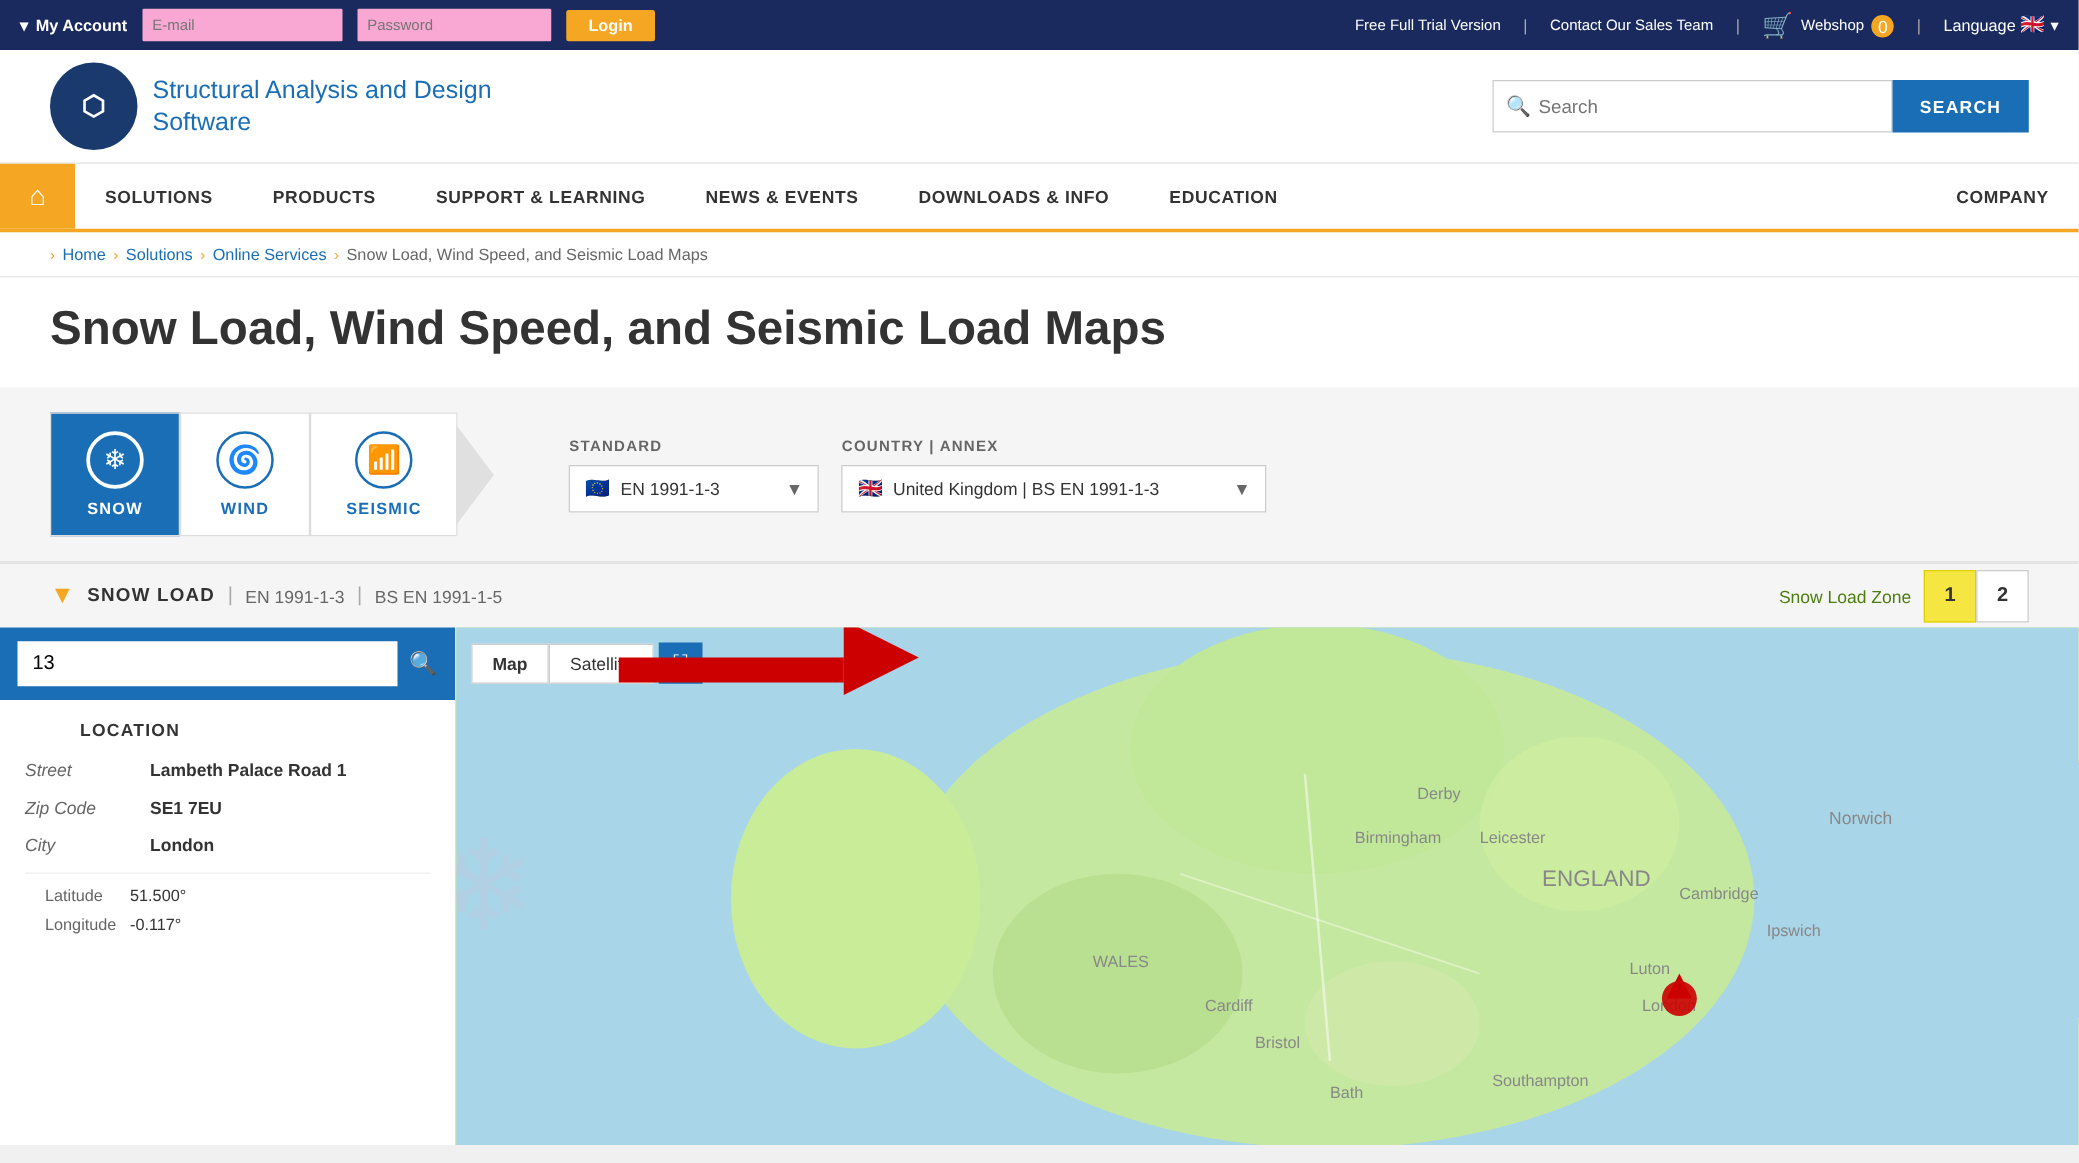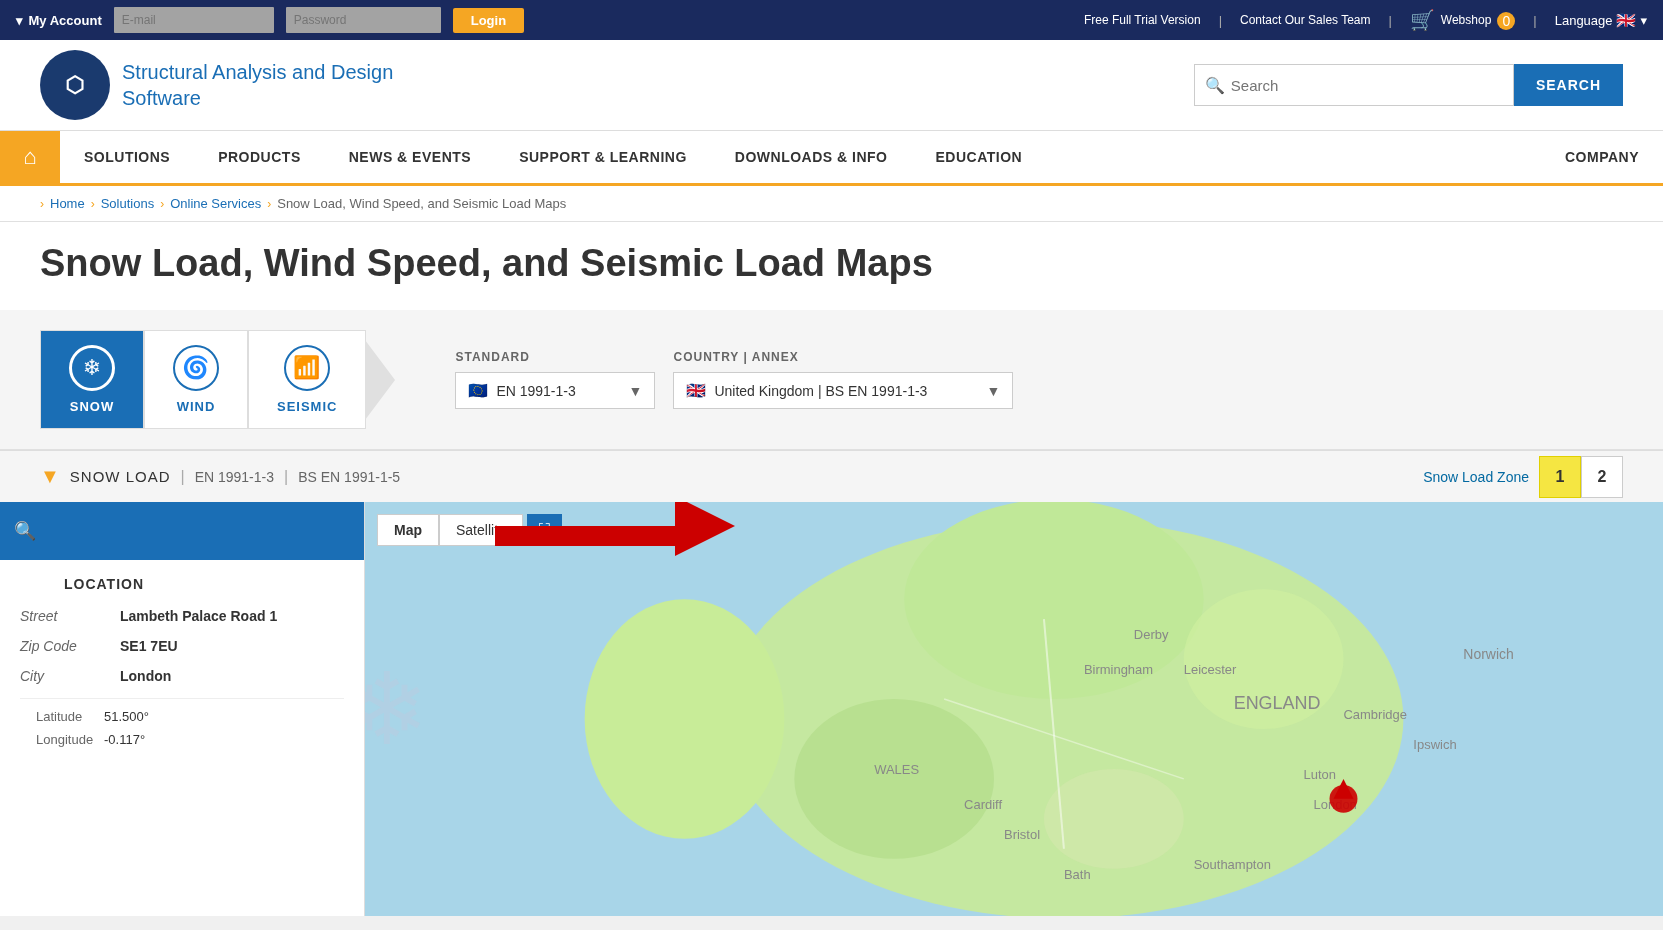--- a/index.html
+++ b/index.html
@@ -15,21 +15,21 @@
       height: 40px;
       font-size: 13px;
       gap: 12px;
     }
     .top-bar .my-account { display: flex; align-items: center; gap: 6px; font-weight: bold; cursor: pointer; }
     .top-bar input {
       height: 26px;
       border: none;
       padding: 0 8px;
       font-size: 12px;
-      background: #a3a3a3;
+      background: #f9a8d4;
       color: #333;
       border-radius: 1px;
     }
     .top-bar .email-input { width: 160px; }
     .top-bar .password-input { width: 155px; }
     .top-bar .login-btn {
       background: #f5a623;
       color: white;
       border: none;
       padding: 5px 18px;
@@ -239,25 +239,25 @@
     
     .snow-load-bar {
       background: #f5f5f5;
       border-top: 1px solid #ddd;
       display: flex;
       align-items: center;
       padding: 0 40px;
       height: 52px;
     }
     .snow-arrow-down { color: #f5a623; font-size: 20px; margin-right: 10px; }
-    .snow-load-title { font-size: 15px; font-weight: normal; color: #333; letter-spacing: 1px; }
+    .snow-load-title { font-size: 15px; font-weight: bold; color: #333; letter-spacing: 1px; }
     .snow-load-bar .pipe { color: #aaa; margin: 0 10px; }
     .snow-load-bar .std-text { color: #666; font-size: 14px; }
     .snow-zone-right { margin-left: auto; display: flex; align-items: center; gap: 0; }
-    .snow-zone-label { font-size: 14px; color: #0369a1; margin-right: 10px; }
+    .snow-zone-label { font-size: 14px; color: #4d7c0f; margin-right: 10px; }
     .snow-zone-btn {
       width: 42px; height: 42px;
       display: flex; align-items: center; justify-content: center;
       font-size: 16px; font-weight: bold;
       border: 1px solid #ccc;
       cursor: pointer;
       background: white;
       color: #333;
     }
     .snow-zone-btn.active-zone { background: #f5e642; border-color: #e0d000; }
@@ -439,22 +439,22 @@
     <button class="search-btn">SEARCH</button>
   </div>
 </div>
 
 <nav class="nav">
   <div class="nav-home">
     <span>⌂</span>
   </div>
   <div class="nav-item">SOLUTIONS</div>
   <div class="nav-item">PRODUCTS</div>
+  <div class="nav-item">SUPPORT &amp; LEARNING</div>
   <div class="nav-item">NEWS &amp; EVENTS</div>
-  <div class="nav-item">SUPPORT &amp; LEARNING</div>
   <div class="nav-item">DOWNLOADS &amp; INFO</div>
   <div class="nav-item">EDUCATION</div>
   <div class="nav-item nav-company">COMPANY</div>
 </nav>
 
 <div class="breadcrumb">
   <span class="sep">›</span>
   <a href="#">Home</a>
   <span class="sep">›</span>
   <a href="#">Solutions</a>
@@ -516,20 +516,21 @@
     <span class="snow-zone-label">Snow Load Zone</span>
     <div class="snow-zone-btn active-zone">1</div>
     <div class="snow-zone-btn">2</div>
   </div>
 </div>
 
 <div class="main-content">
 
   <div class="left-panel">
     <div class="search-location-bar">
+      <input class="location-input" type="text" value="13" style="">
       <span class="search-loc-icon">🔍</span>
     </div>
     <div class="location-details">
       <div class="loc-section-title">LOCATION</div>
       <div class="loc-row">
         <span class="loc-key">Street</span>
         <span class="loc-val">Lambeth Palace Road 1</span>
       </div>
       <div class="loc-row">
         <span class="loc-key">Zip Code</span>

